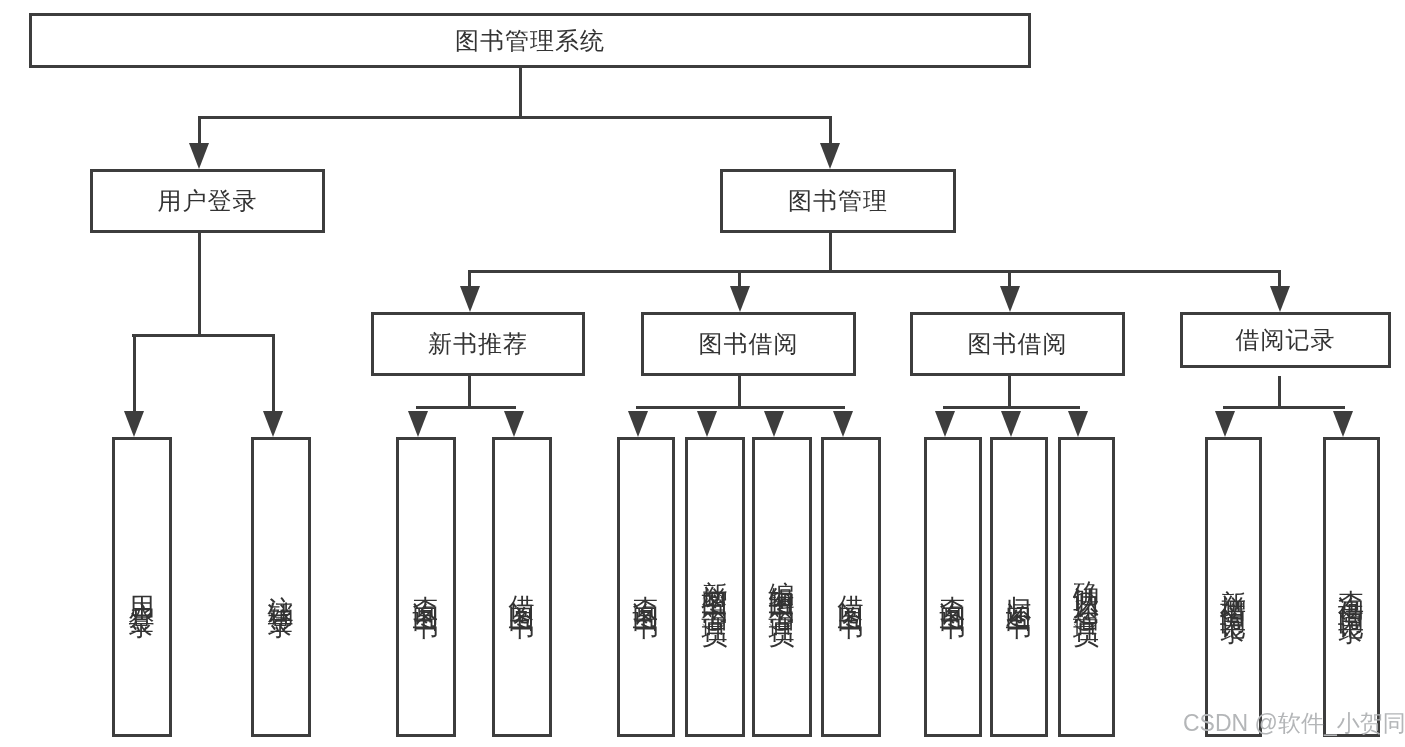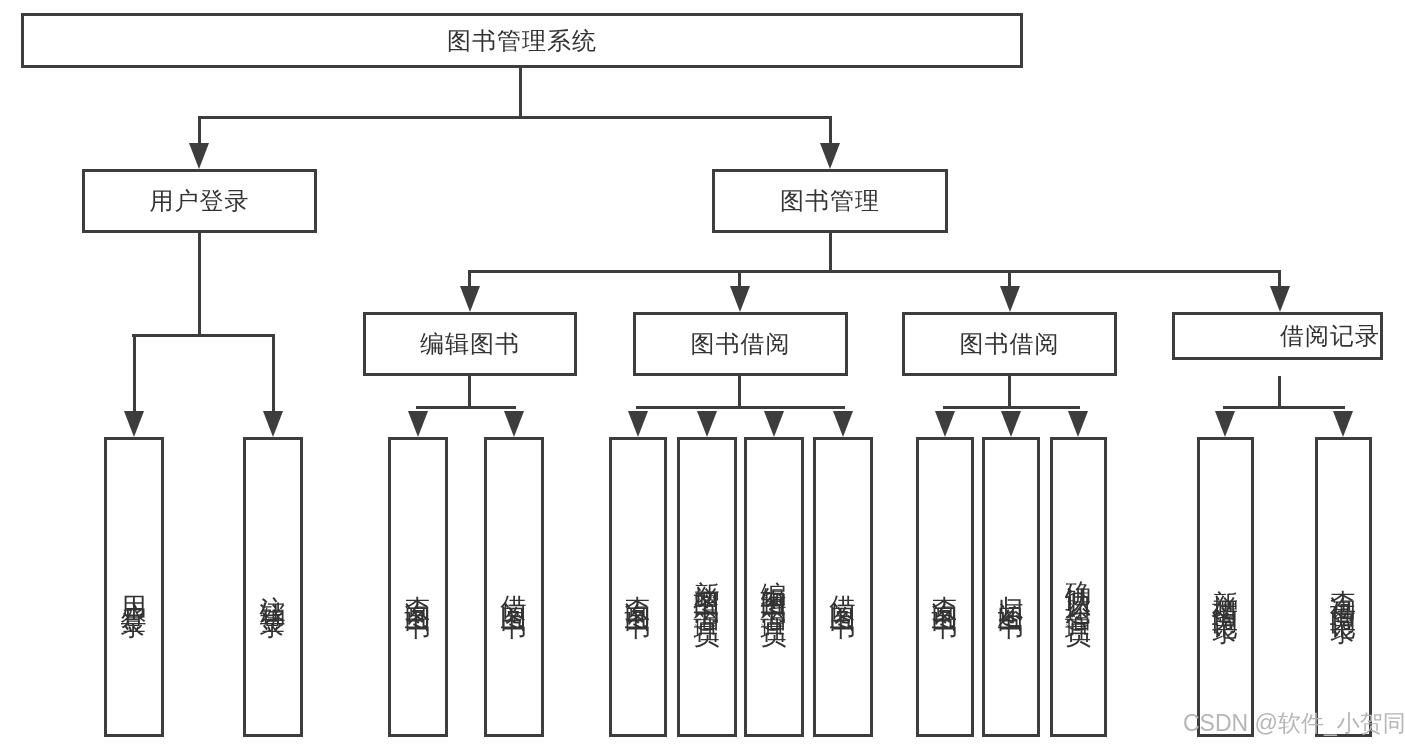--- a/index.html
+++ b/index.html
@@ -20,20 +20,21 @@
     box-sizing: border-box;
     background: #ffffff;
     border: 3px solid #3d3d3d;
     display: flex;
     align-items: center;
     justify-content: center;
     color: #333333;
     font-size: 24px;
     letter-spacing: 1px;
     z-index: 2;
+    margin-left: 8px;
   }
   .leaf {
     writing-mode: vertical-rl;
     text-orientation: mixed;
     font-size: 26px;
     letter-spacing: 6px;
     line-height: 1;
   }
   .line {
     position: absolute;
@@ -94,29 +95,29 @@
   <div class="line" style="left:468px; top:270px; width:3px; height:19px;"></div>
   <div class="line" style="left:738px; top:270px; width:3px; height:19px;"></div>
   <div class="line" style="left:1008px; top:270px; width:3px; height:19px;"></div>
   <div class="line" style="left:1278px; top:270px; width:3px; height:19px;"></div>
   <div class="arrowhead" style="left:460px; top:286px;"></div>
   <div class="arrowhead" style="left:730px; top:286px;"></div>
   <div class="arrowhead" style="left:1000px; top:286px;"></div>
   <div class="arrowhead" style="left:1270px; top:286px;"></div>
 
   <div class="box" style="left:363px; top:312px; width:214px; height:64px;">
-    <span>编辑图书</span>
+    <span>新书推荐</span>
   </div>
   <div class="box" style="left:633px; top:312px; width:215px; height:64px;justify-content:center;">
     <span>图书借阅</span>
   </div>
   <div class="box" style="left:902px; top:312px; width:215px; height:64px;">
     <span>图书借阅</span>
   </div>
-  <div class="box" style="left:1172px; top:312px; width:211px; height:48px;justify-content:flex-end;">
+  <div class="box" style="left:1172px; top:312px; width:211px; height:56px;">
     <span>借阅记录</span>
   </div>
 
   <div class="line" style="left:468px; top:376px; width:3px; height:33px;"></div>
   <div class="line" style="left:416px; top:406px; width:100px; height:3px;"></div>
   <div class="arrowhead" style="left:408px; top:411px;"></div>
   <div class="arrowhead" style="left:504px; top:411px;"></div>
 
   <div class="line" style="left:738px; top:376px; width:3px; height:33px;"></div>
   <div class="line" style="left:636px; top:406px; width:209px; height:3px;"></div>

